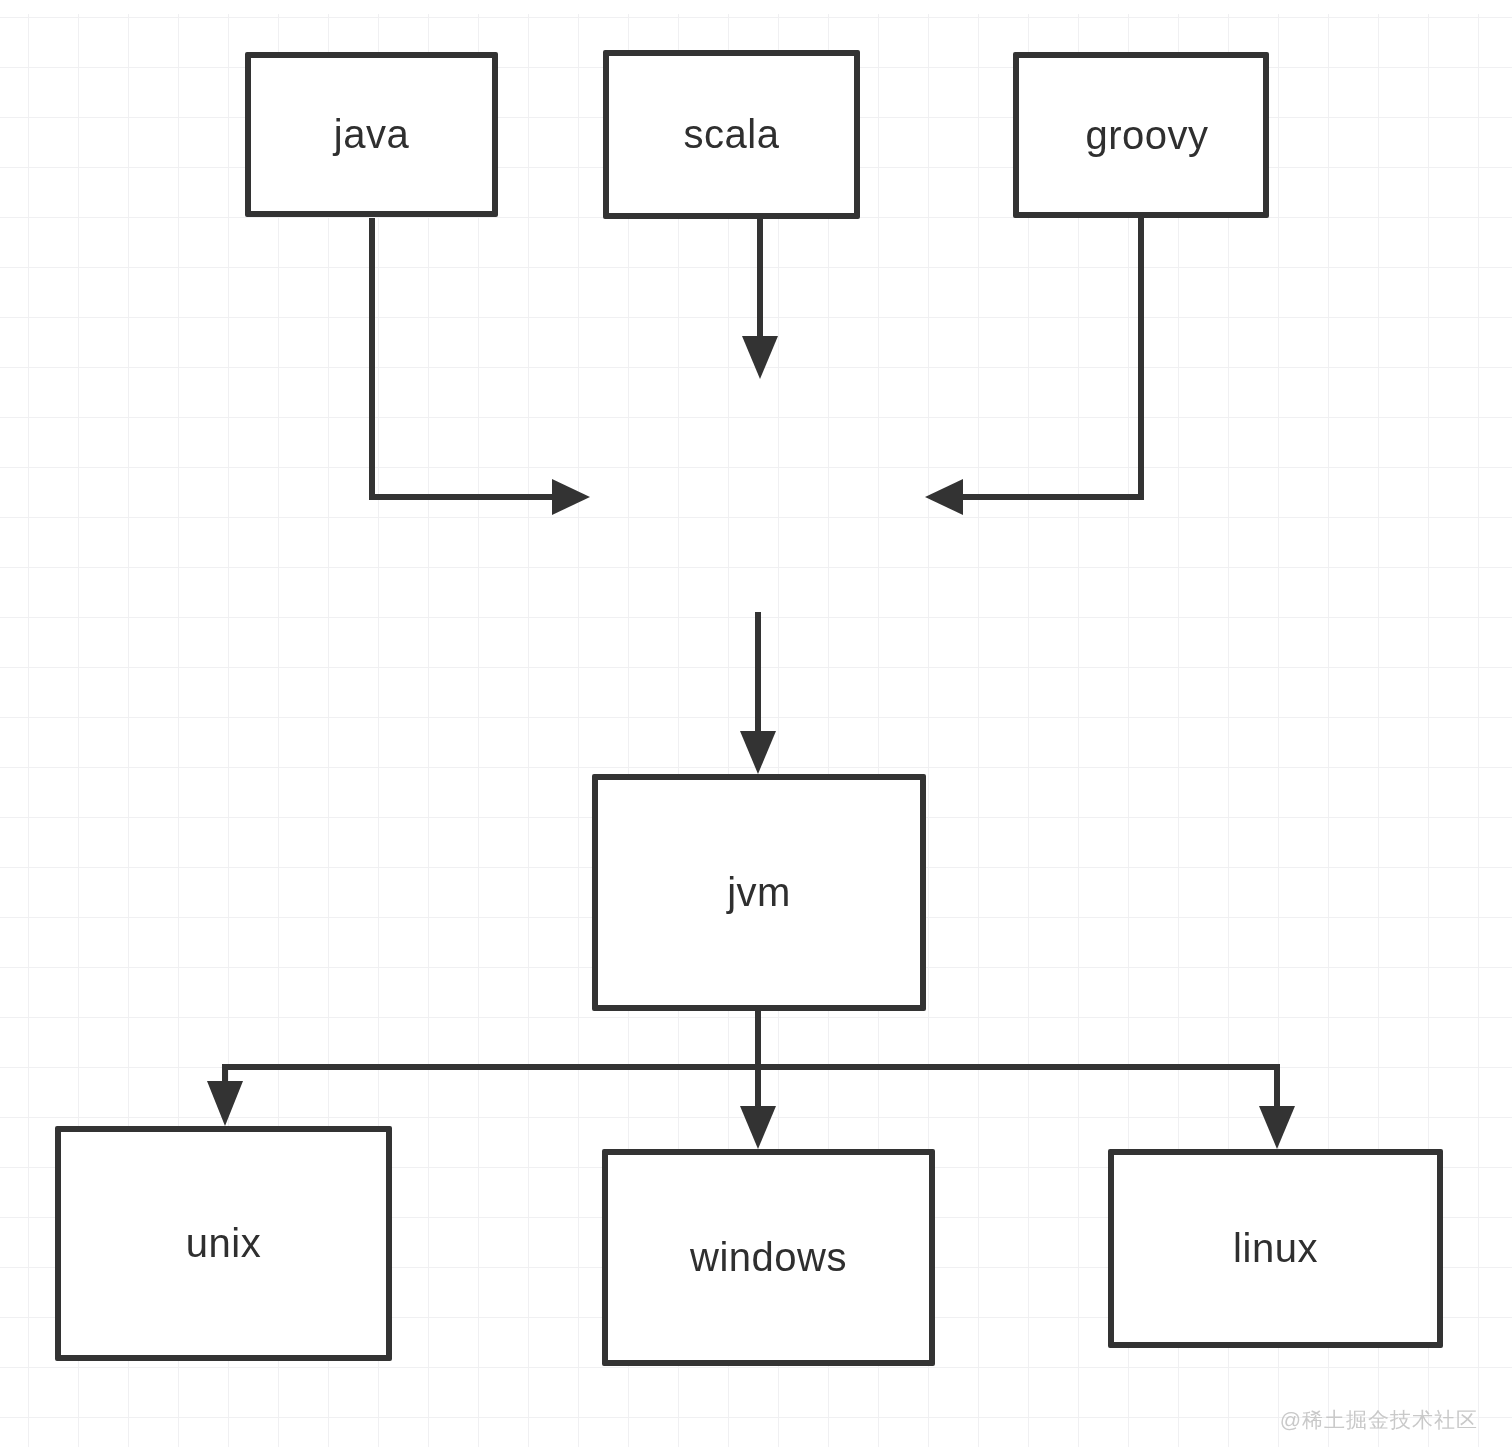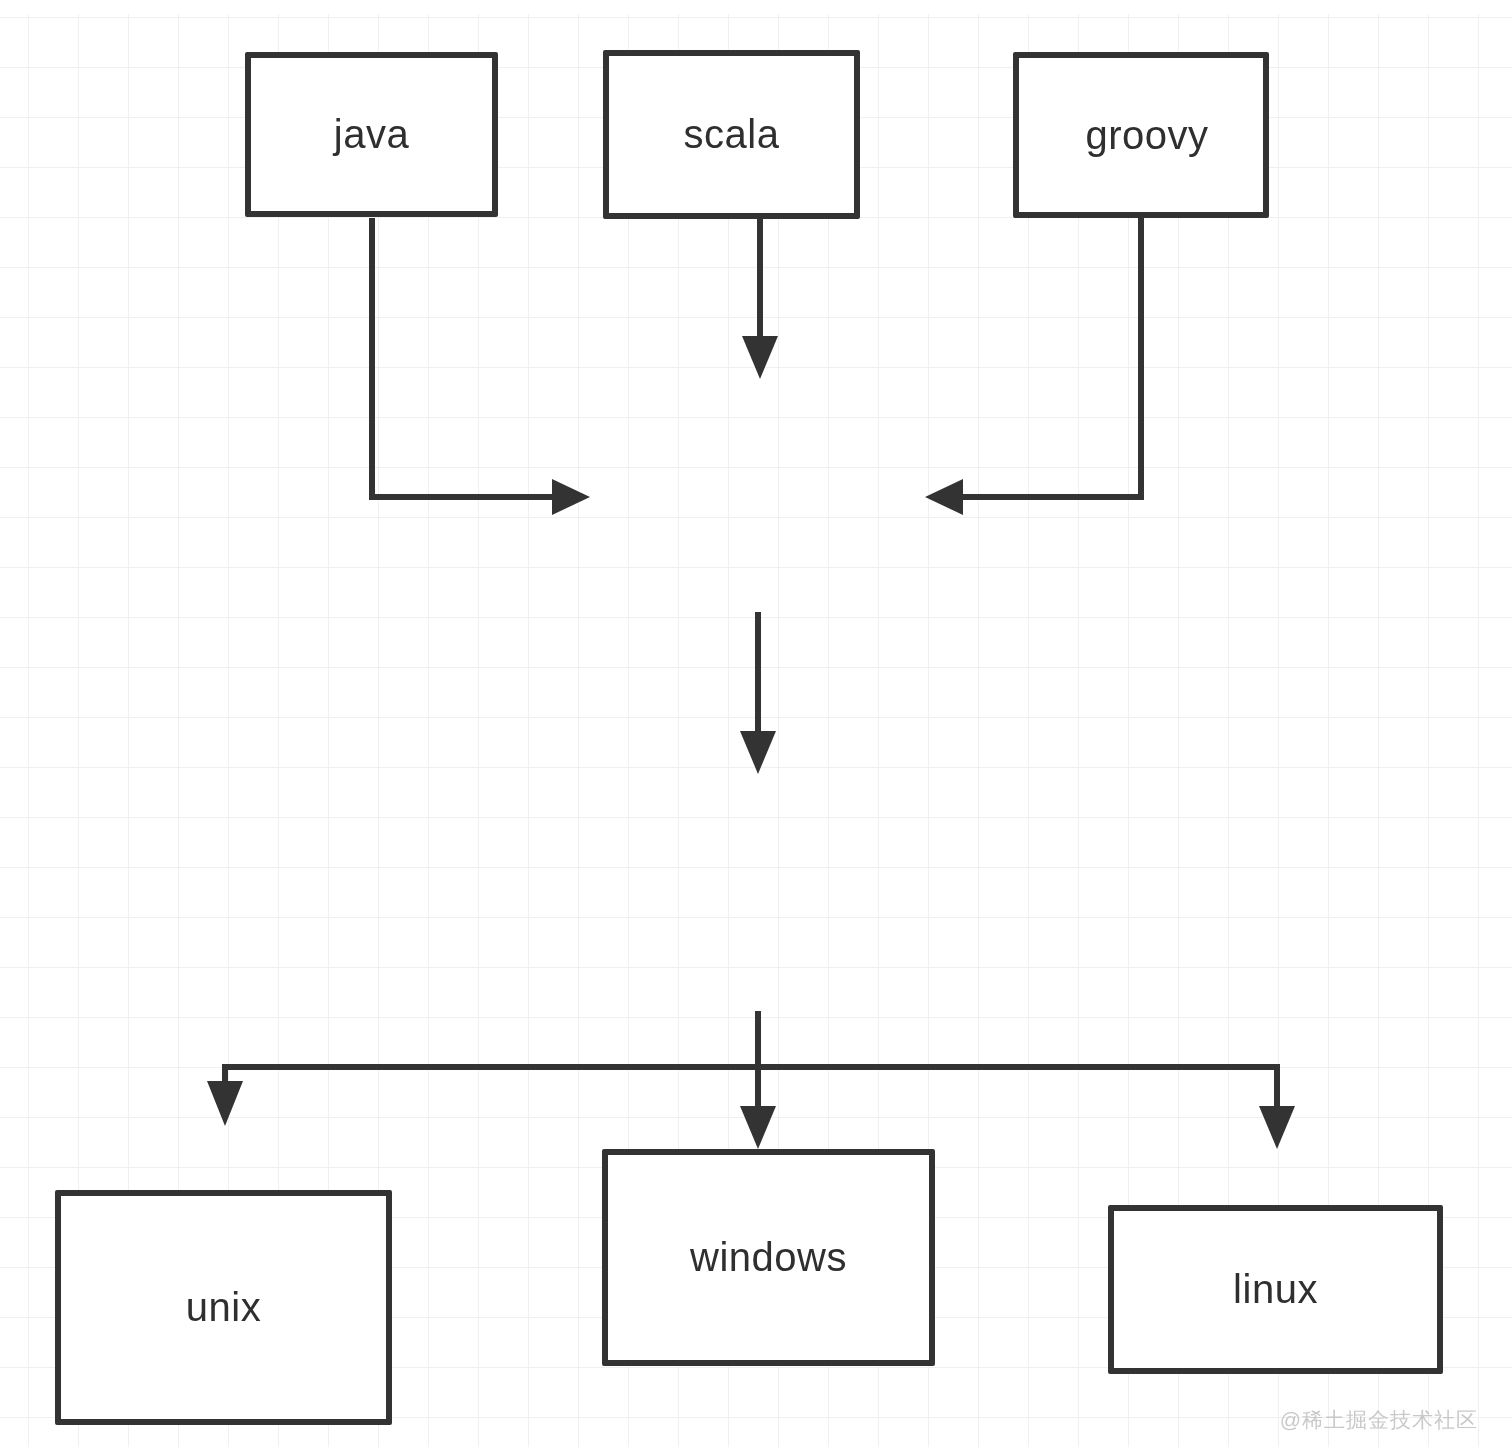--- a/index.html
+++ b/index.html
@@ -56,23 +56,23 @@
     justify-content: center;
     font-size: 40px;
     color: #2f2f2f;
     letter-spacing: 0.5px;
   }
   .node-java    { left: 245px;  top: 38px;   width: 253px; height: 165px; }
   .node-scala   { left: 603px;  top: 36px;   width: 257px; height: 169px; }
   .node-groovy  { left: 1013px; top: 38px;   width: 256px; height: 166px; padding-left: 12px; }
   .node-class   { left: 590px;  top: 365px;  width: 335px; height: 233px; }
   .node-jvm     { left: 592px;  top: 760px;  width: 334px; height: 237px; }
-  .node-unix    { left: 55px;   top: 1176px; width: 337px; height: 235px; }
+  .node-unix    { left: 55px;   top: 1112px; width: 337px; height: 235px; }
   .node-windows { left: 602px;  top: 1135px; width: 333px; height: 217px; }
-  .node-linux   { left: 1108px; top: 1191px; width: 335px; height: 169px; }
+  .node-linux   { left: 1108px; top: 1135px; width: 335px; height: 199px; }
   .watermark {
     position: absolute;
     right: 34px;
     bottom: 27px;
     font-size: 21px;
     color: #c9c9c9;
     letter-spacing: 1px;
   }
 </style>
 </head>
@@ -126,20 +126,23 @@
 
   <div class="node node-scala">
     <span>scala</span>
   </div>
 
   <div class="node node-groovy">
     <span>groovy</span>
   </div>
 
 
+  <div class="node node-jvm">
+    <span>jvm</span>
+  </div>
 
   <div class="node node-unix">
     <span>unix</span>
   </div>
 
   <div class="node node-windows">
     <span>windows</span>
   </div>
 
   <div class="node node-linux">

